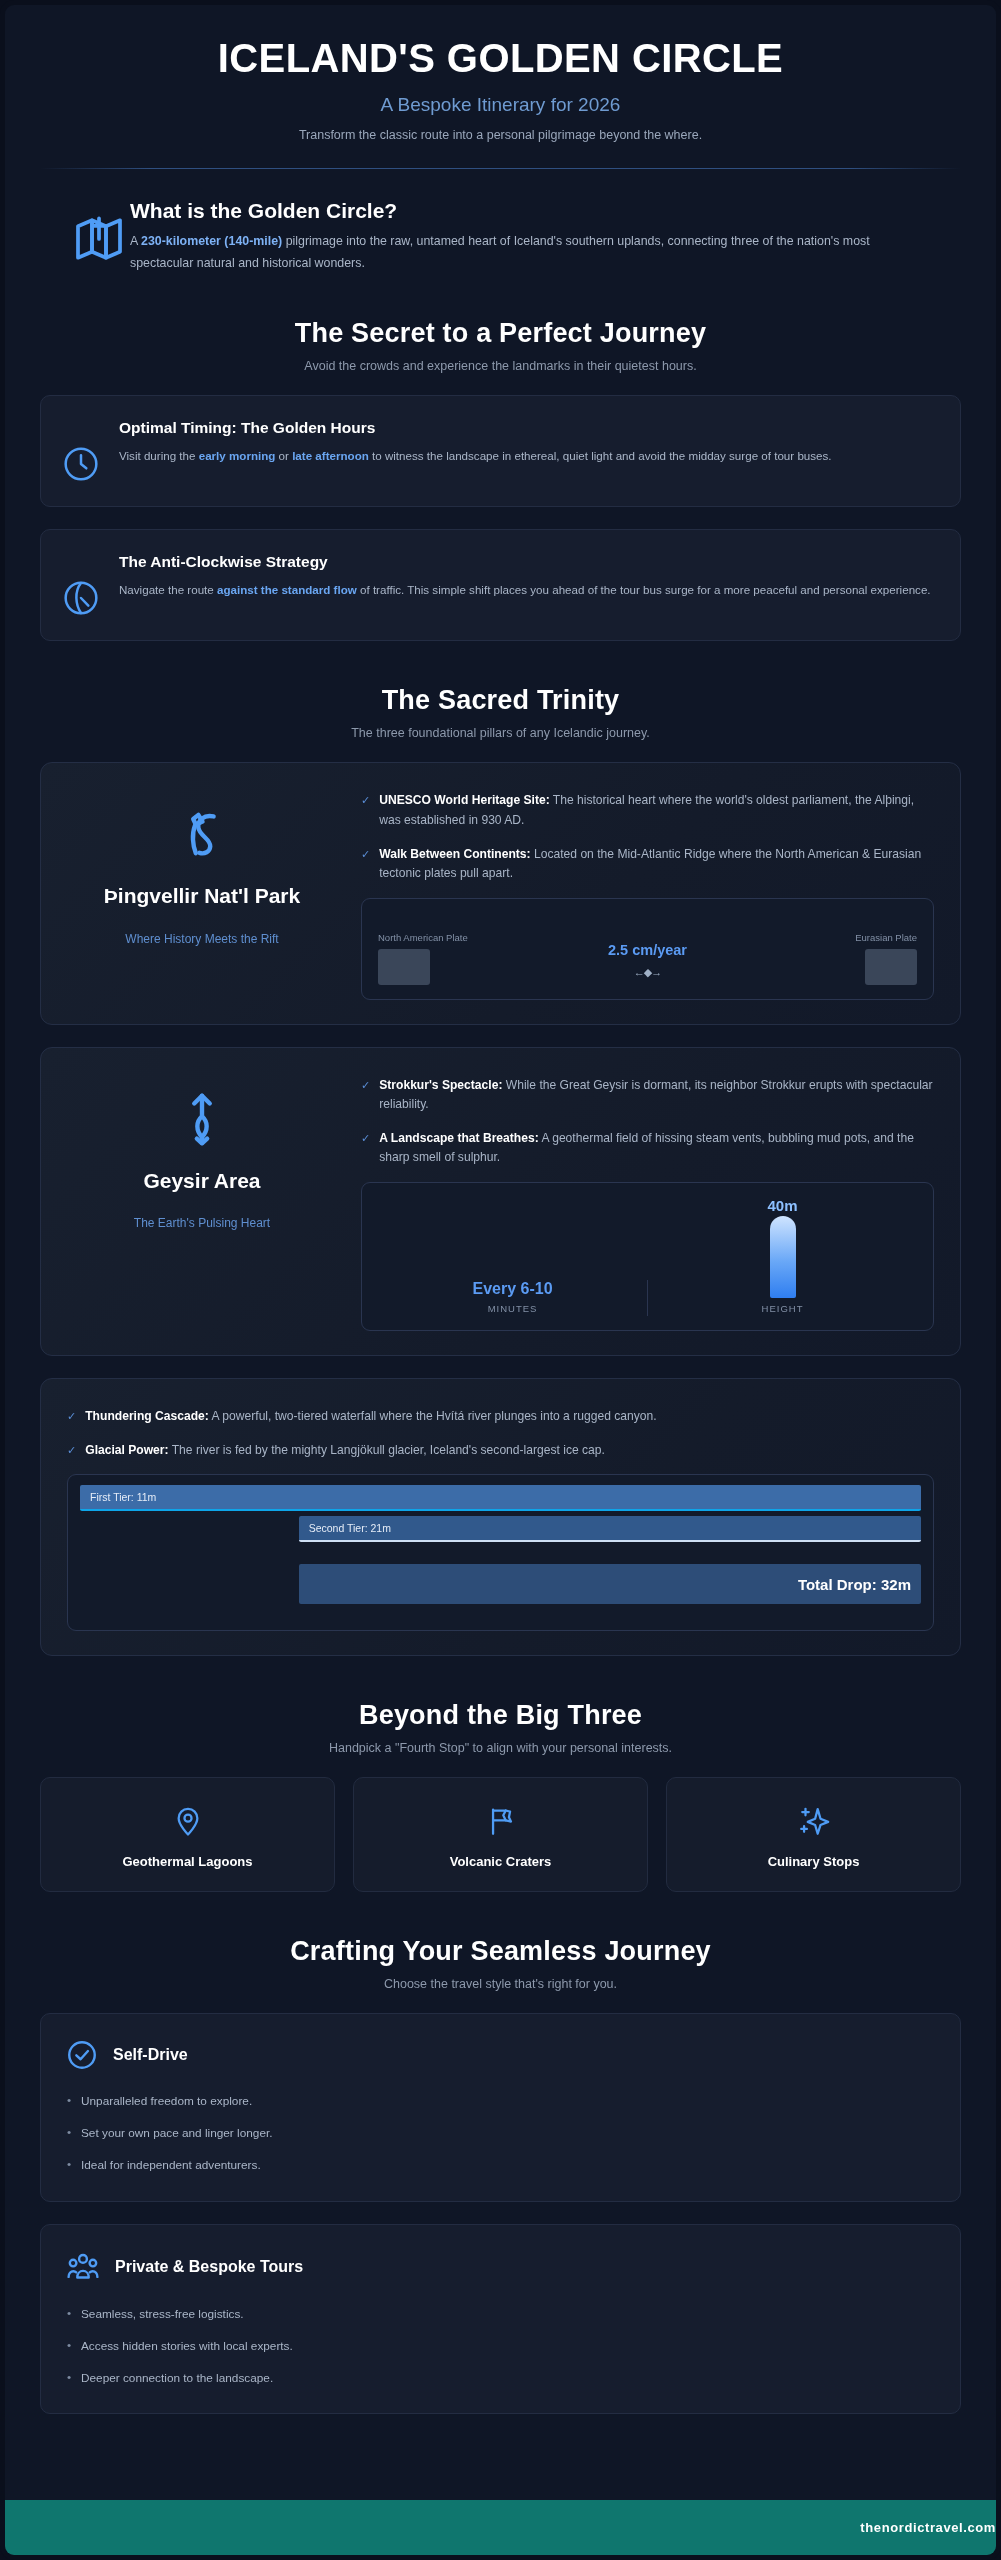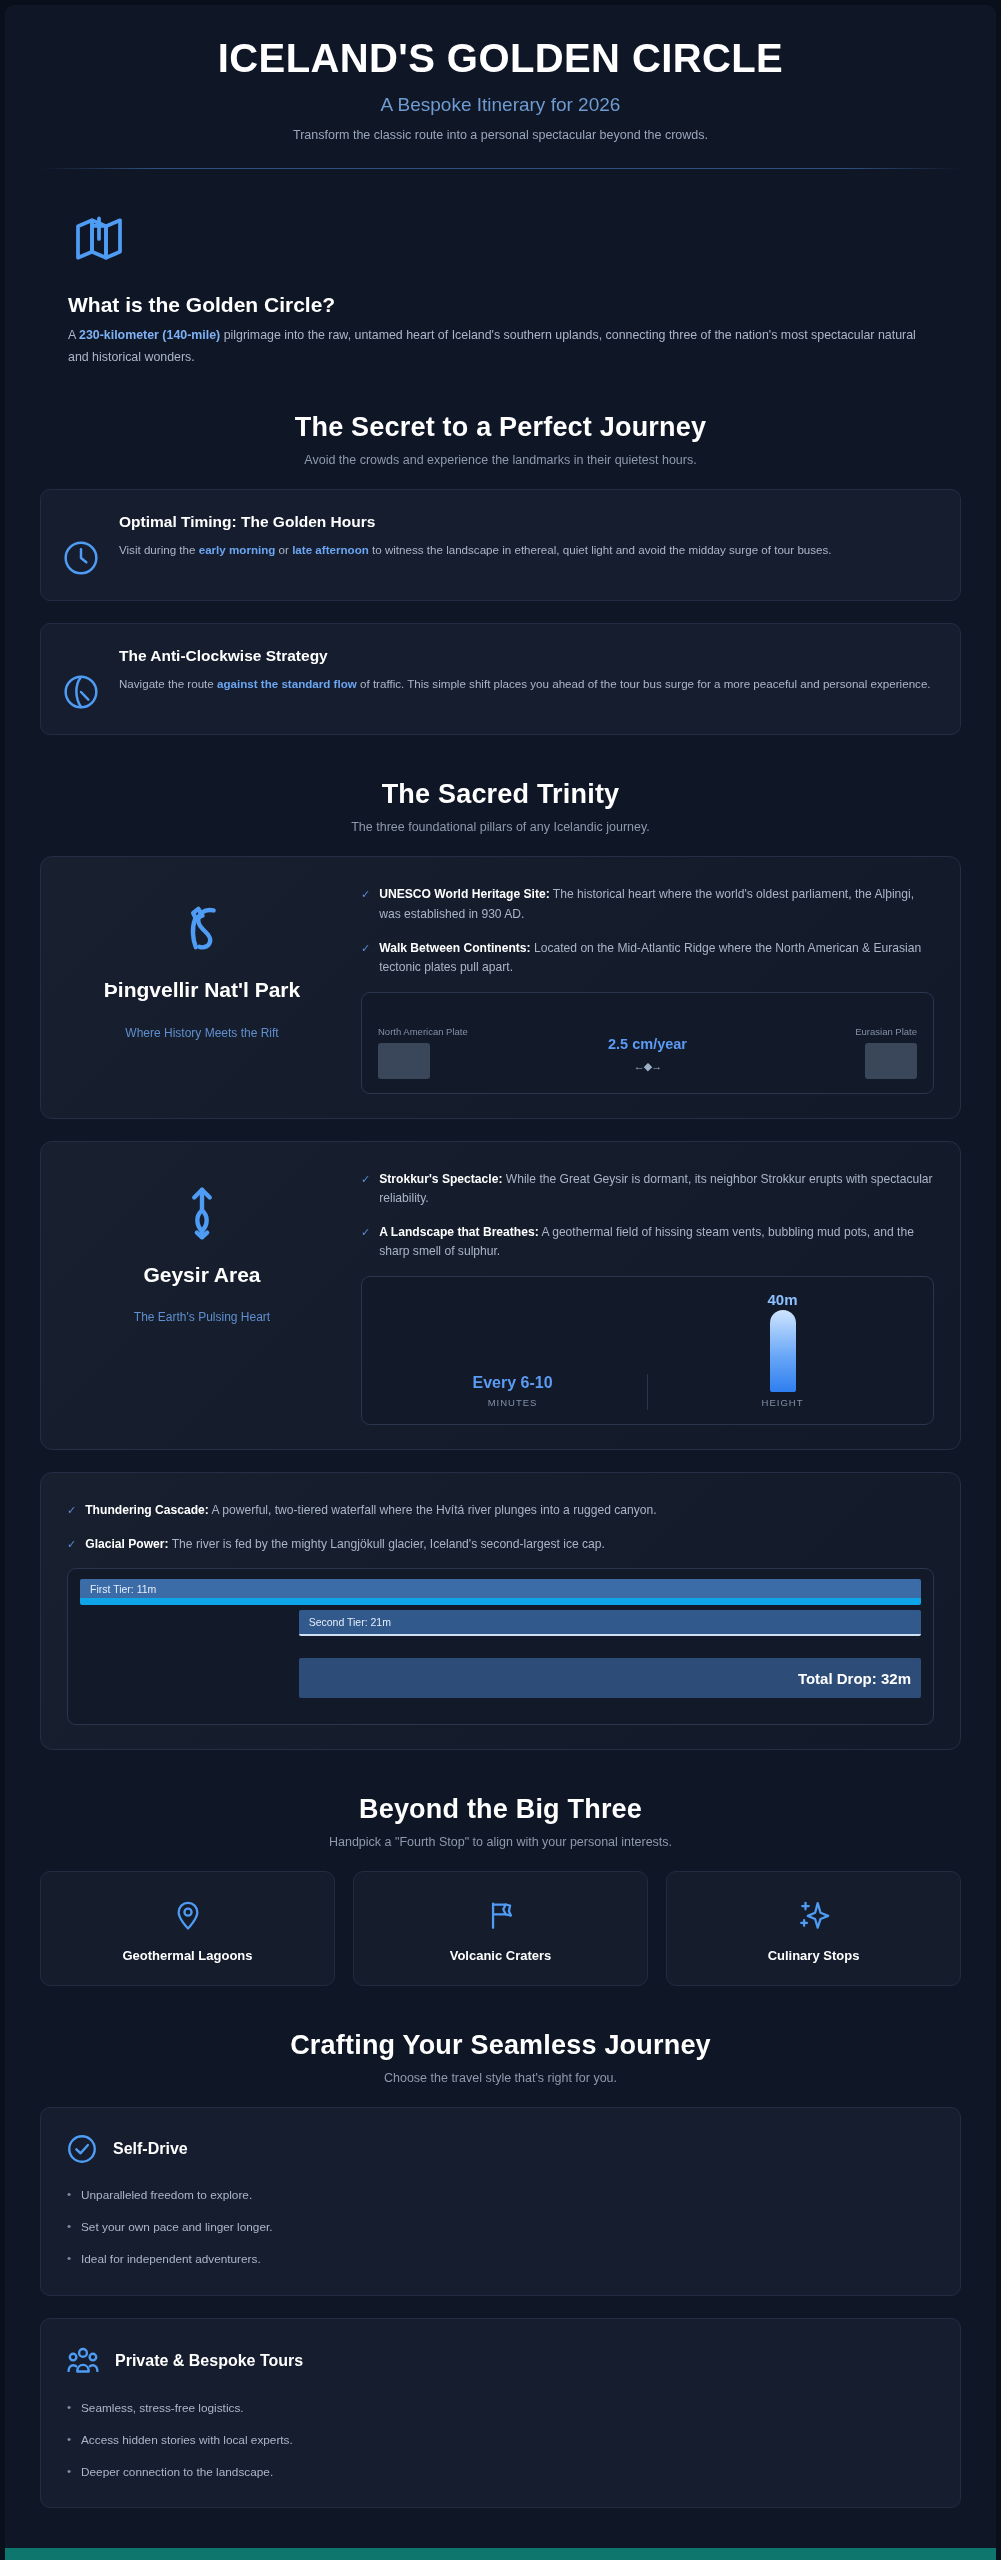--- a/index.html
+++ b/index.html
@@ -48,23 +48,21 @@
     margin: 26px auto 0;
     height: 1px;
     width: 100%;
     background: linear-gradient(to right, rgba(59,130,246,0), #2f4f80 12%, #2f4f80 88%, rgba(59,130,246,0));
   }
 
   
   .intro {
     display: flex;
     align-items: flex-start;
-    gap: 26px;
     padding: 30px 28px 0 28px;
-    flex-direction: column;
   }
   .intro-icon { flex: 0 0 auto; padding-top: 12px; }
   .intro-body { flex: 1; }
   .intro-body h2 {
     font-size: 21px;
     color: #ffffff;
     font-weight: bold;
     margin-bottom: 8px;
   }
   .intro-body p {
@@ -266,21 +264,21 @@
     margin-bottom: 5px;
   }
   .fbar span {
     font-size: 10.5px;
     color: #e6edf8;
     padding: 0 10px;
   }
   .fbar.tier1 {
     width: 100%;
     background: #3c6ca8;
-    border-bottom: 7px solid #0ea5e9;
+    border-bottom: 2px solid #0ea5e9;
   }
   .fbar.tier2 {
     width: 74%;
     margin-left: 26%;
     background: #31598c;
     border-bottom: 2px solid #cfe0f5;
   }
   .fbar.total {
     width: 74%;
     margin-left: 26%;
@@ -374,21 +372,21 @@
 </head>
 <body>
 
 <div class="page">
 
   <div class="content">
 
     <div class="hero">
       <h1>ICELAND'S GOLDEN CIRCLE</h1>
       <div class="sub">A Bespoke Itinerary for 2026</div>
-      <div class="tag">Transform the classic route into a personal spectacular beyond the crowds.</div>
+      <div class="tag">Transform the classic route into a personal pilgrimage beyond the where.</div>
       <div class="hr"></div>
     </div>
 
     <div class="intro">
       <div class="intro-icon icon-blue">
         <svg width="62" height="56" viewBox="0 0 24 24" fill="none" stroke="currentColor" stroke-width="1.6" stroke-linecap="round" stroke-linejoin="round">
           <path d="M9 4 L3 6.5 V20 L9 17.5 Z"></path>
           <path d="M9 4 L15 6.5 V20 L9 17.5 Z"></path>
           <path d="M15 6.5 L21 4 V17.5 L15 20 Z"></path>
           <path d="M12 3.2 V12"></path>

